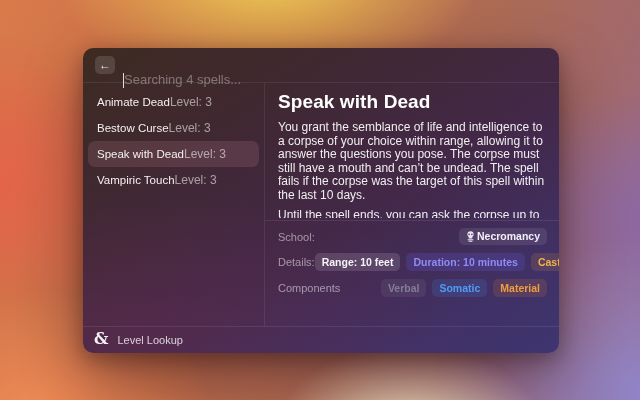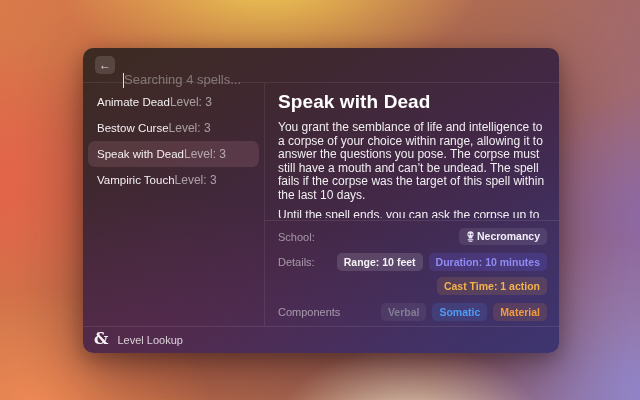--- a/index.html
+++ b/index.html
@@ -53,21 +53,21 @@
   .detail { flex:1; padding:8px 12px 0 13px; display:flex; flex-direction:column; min-width:0; }
   .detail-title { font-size:19px; font-weight:700; color:#fff; letter-spacing:0.1px; margin-bottom:8px; }
   .desc { height:97px; overflow:hidden; font-size:12px; line-height:13.5px;
     color:rgba(255,255,255,0.92); }
   .desc p { margin-bottom:7px; }
   .meta-divider { border-top:1px solid rgba(255,255,255,0.09); margin:2px -12px 0 -13px; }
 
   .meta { padding-top:7px; display:flex; flex-direction:column; gap:8px; font-size:11px; }
   .meta-row { display:flex; justify-content:space-between; align-items:flex-start; }
   .meta-label { color:rgba(255,255,255,0.50); padding-top:3px; flex:0 0 auto; }
-  .meta-values { display:flex; flex-direction:column; gap:6px; align-items:flex-end; }
+  .meta-values { display:flex; flex-direction:row; gap:6px; align-items:flex-end; }
   .tag-line { display:flex; gap:6px; }
   .tag { border-radius:5px; padding:3px 7px; font-size:10.5px; font-weight:700;
     white-space:nowrap; }
   .tag-school { background:rgba(255,255,255,0.09); color:#f2eef8; font-weight:600;
     display:flex; gap:2px; align-items:center; padding:2px 7px 3px; }
   .tag-school svg { display:block; }
   .tag-range    { background:rgba(255,255,255,0.13); color:#f6f3f6; }
   .tag-duration { background:rgba(110,100,255,0.18); color:#8f8bf2; }
   .tag-cast     { background:rgba(255,175,70,0.13);  color:#f2b24c; }
   .tag-verbal   { background:rgba(255,255,255,0.06); color:#837d95; }

